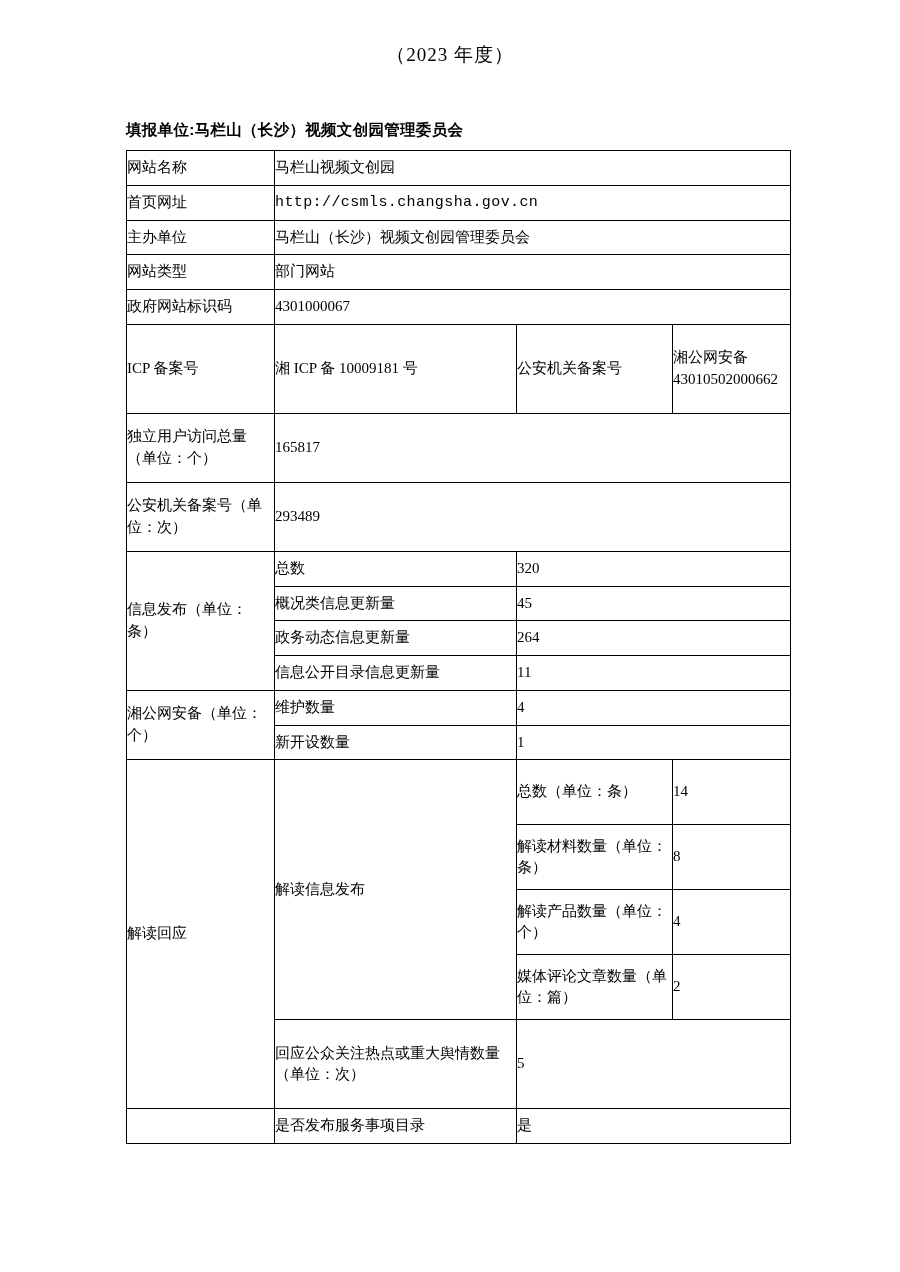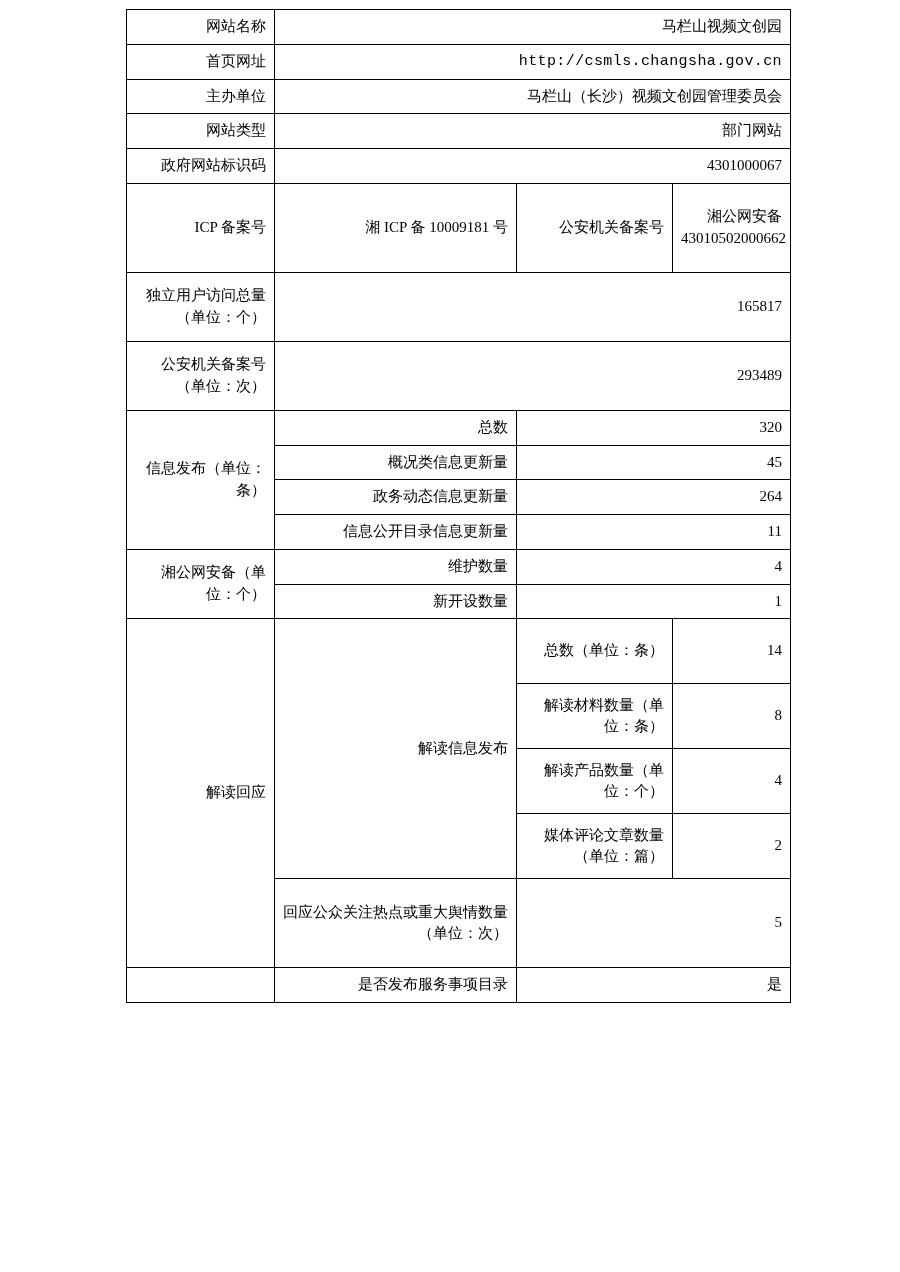--- a/index.html
+++ b/index.html
@@ -46,43 +46,45 @@
   table.report {
     border-collapse: collapse;
     margin-left: 126px;
     margin-top: 9px;
     width: 664px;
     table-layout: fixed;
   }
   table.report td {
     border: 1px solid #000000;
     font-size: 15px;
-    text-align: right;
+    text-align: left;
     vertical-align: middle;
-    padding: 6px 8px;
+    padding: 6px 0;
     line-height: 1.45;
   }
   td.label {
     white-space: nowrap;
   }
   td.mono {
     font-family: "Liberation Mono", "DejaVu Sans Mono", monospace;
     font-size: 14.5px;
     letter-spacing: 0.4px;
     margin-left: 24px;
   }
   td.two-line {
     line-height: 1.5;
   }
 </style>
 </head>
 <body>
 
 <div class="page">
 
+  <div class="doc-subtitle">（2023 年度）</div>
+  <div class="filer-line">填报单位:马栏山（长沙）视频文创园管理委员会</div>
 
   <table class="report">
     <colgroup>
       <col style="width:148px">
       <col style="width:120px">
       <col style="width:122px">
       <col style="width:156px">
       <col style="width:118px">
     </colgroup>
     <tbody>

